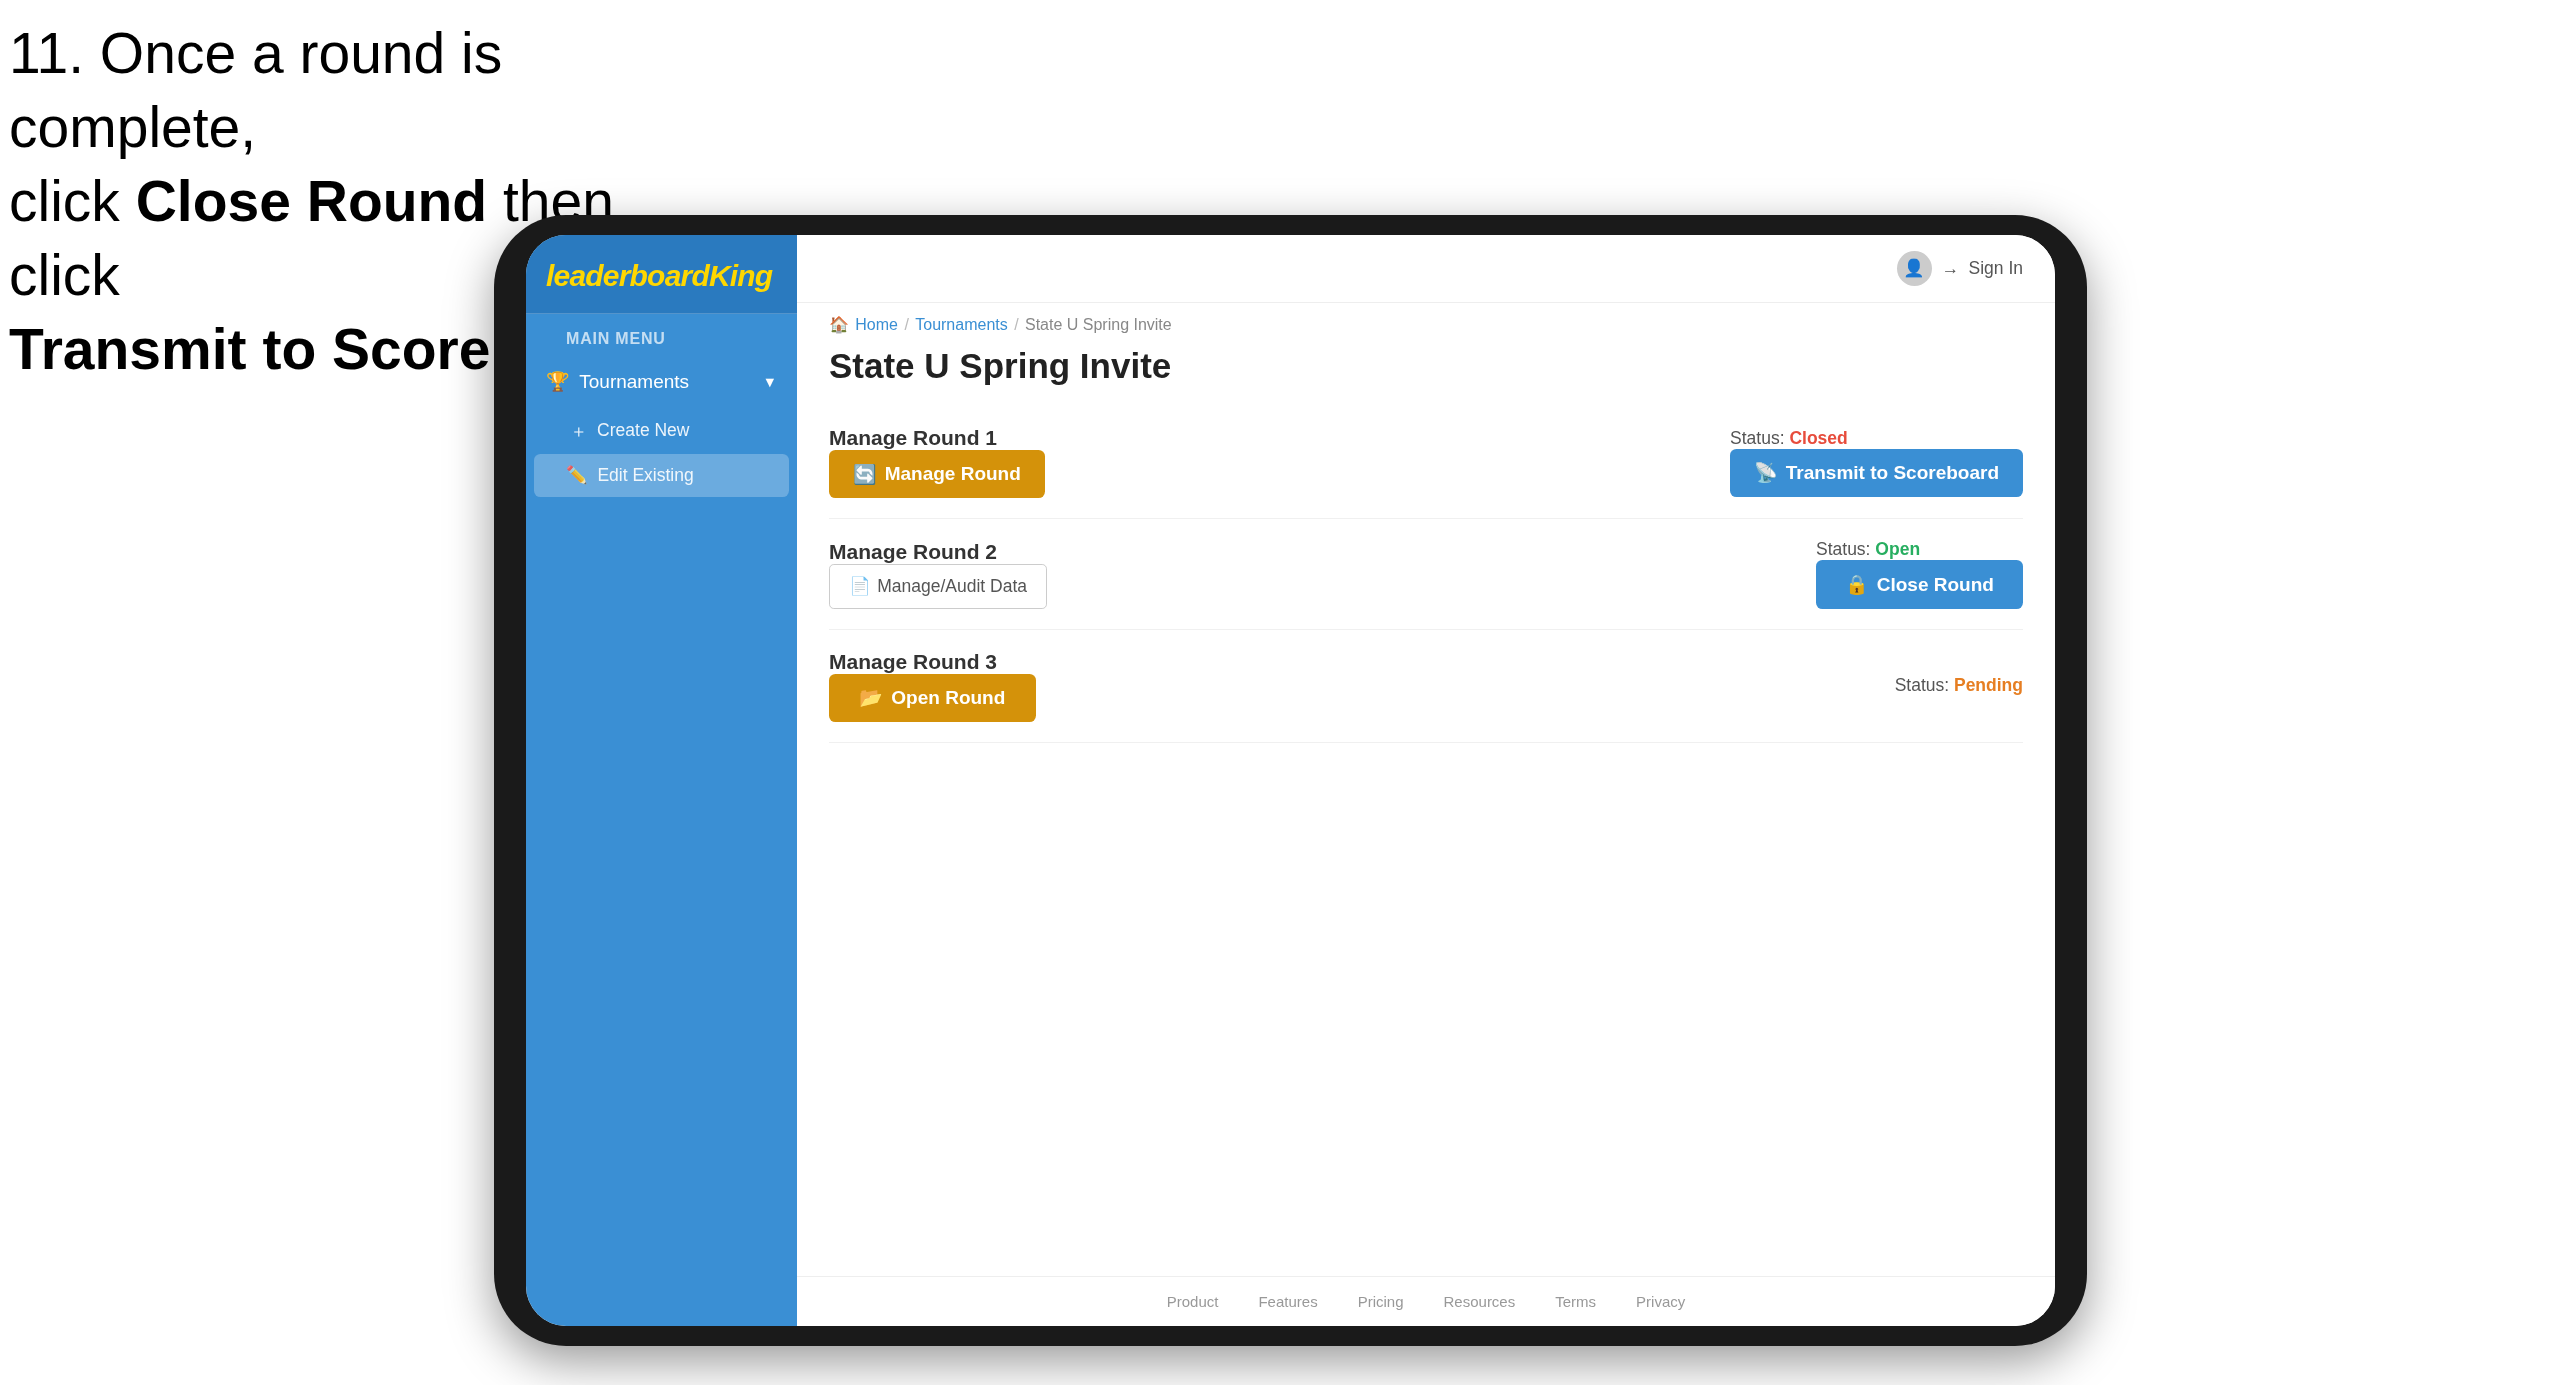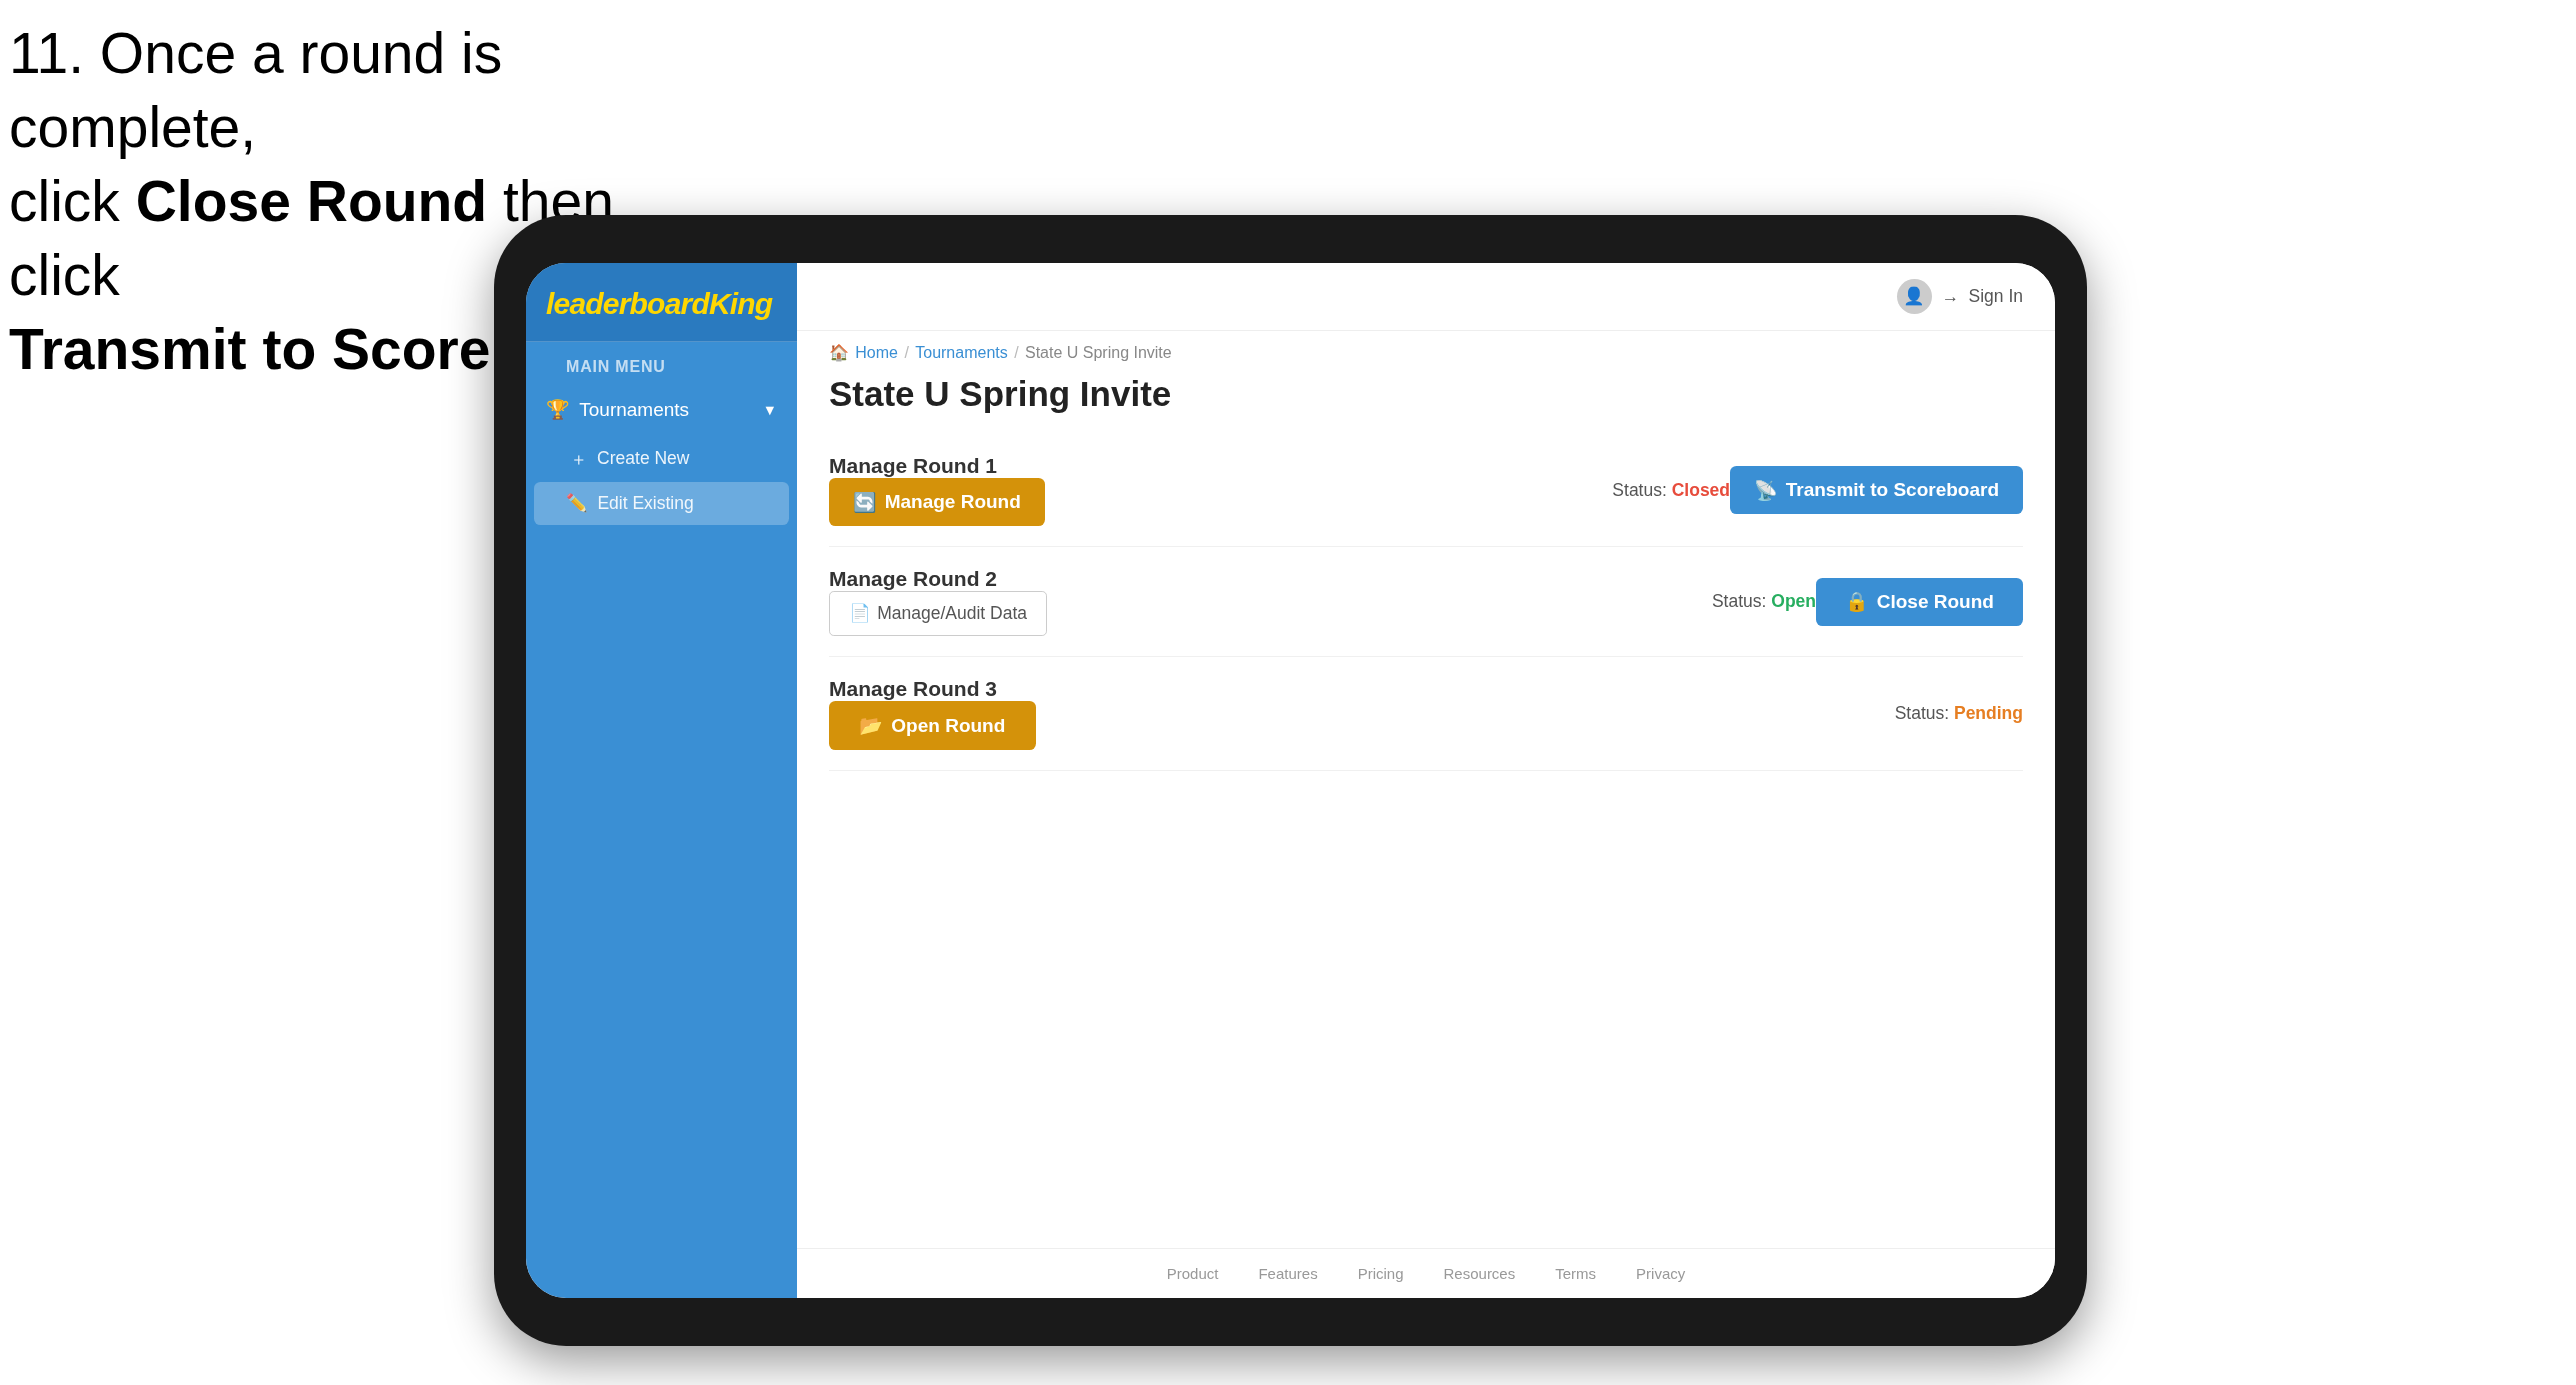--- a/index.html
+++ b/index.html
@@ -28,21 +28,21 @@
 
     
     .tablet {
       position: absolute;
       top: 215px;
       left: 494px;
       width: 1593px;
       height: 1131px;
       background: #1a1a1a;
       border-radius: 72px;
-      padding: 48px 32px;
+      padding: 20px 32px;
       box-shadow: 0 16px 48px rgba(0,0,0,0.4);
     }
 
     .tablet-screen {
       width: 100%;
       height: 100%;
       background: #fff;
       border-radius: 40px;
       overflow: hidden;
       display: flex;
@@ -209,22 +209,22 @@
     }
 
     .round-title {
       font-size: 21px;
       font-weight: 600;
       color: #333;
     }
 
     .round-right {
       display: flex;
-      flex-direction: row;
-      align-items: center;
+      flex-direction: column;
+      align-items: flex-start;
     }
 
     .status-text {
       font-size: 17.5px;
       color: #555;
     }
     .status-text .status-closed { color: #e74c3c; font-weight: 600; }
     .status-text .status-open { color: #27ae60; font-weight: 600; }
     .status-text .status-pending { color: #e67e22; font-weight: 600; }
 

